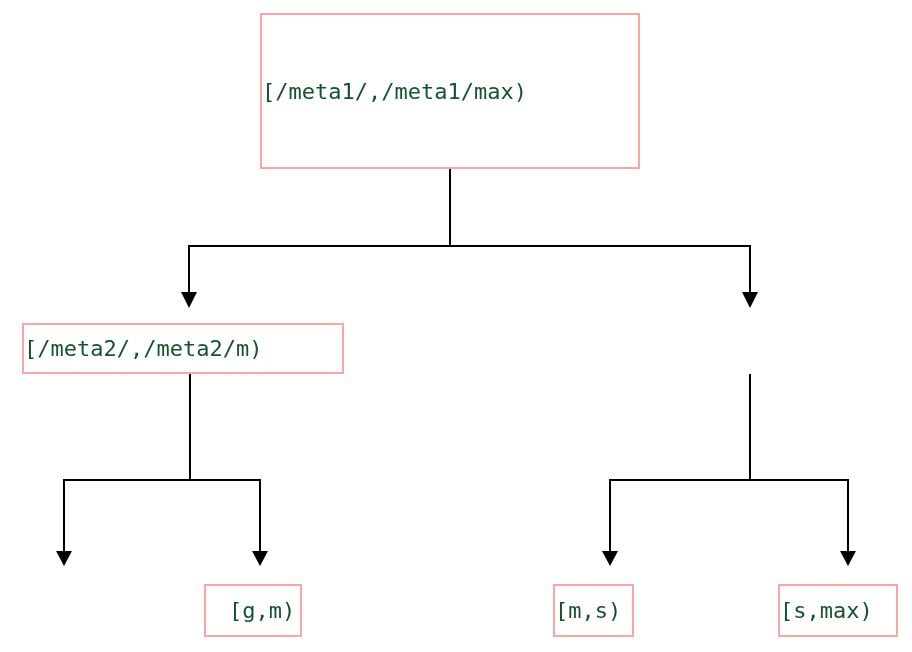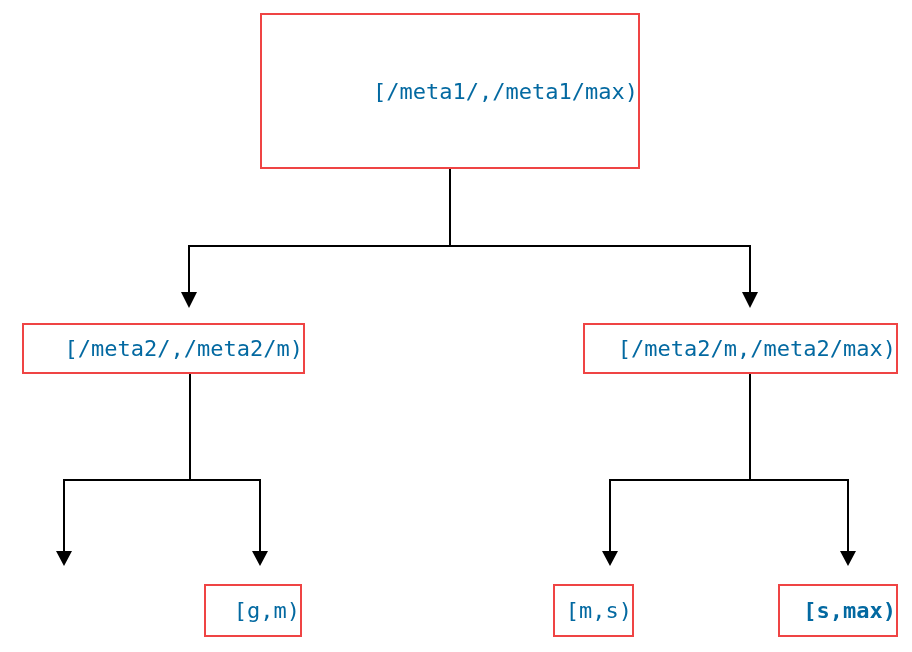--- a/index.html
+++ b/index.html
@@ -18,36 +18,36 @@
   .connectors {
     position: absolute;
     left: 0;
     top: 0;
     width: 912px;
     height: 652px;
   }
   .node {
     position: absolute;
     box-sizing: border-box;
-    border: 2px solid #ef4444;
+    border: 2px solid #fca5a5;
     background: #ffffff;
     display: flex;
     align-items: center;
-    justify-content: flex-end;
+    justify-content: flex-start;
     font-size: 22px;
-    color: #0369a1;
+    color: #14532d;
     white-space: nowrap;
   }
   .node-root      { left: 260px; top: 13px;  width: 380px; height: 156px; }
-  .node-left      { left: 22px;  top: 323px; width: 283px; height: 51px; padding-left: 44px;  }
+  .node-left      { left: 22px;  top: 323px; width: 322px; height: 51px;  }
   .node-right     { left: 583px; top: 323px; width: 315px; height: 51px;  }
   .node-leaf-ag   { left: 8px;   top: 584px; width: 98px;  height: 53px;  }
-  .node-leaf-gm   { left: 204px; top: 584px; width: 98px;  height: 53px;  }
+  .node-leaf-gm   { left: 204px; top: 584px; width: 98px;  height: 53px; padding-left: 23px;  }
   .node-leaf-ms   { left: 553px; top: 584px; width: 81px;  height: 53px;  }
-  .node-leaf-smax { left: 778px; top: 584px; width: 120px; height: 53px; font-weight: bold;  }
+  .node-leaf-smax { left: 778px; top: 584px; width: 120px; height: 53px;  }
 </style>
 </head>
 <body>
 
 <div class="canvas">
 
   <svg class="connectors" viewBox="0 0 912 652" xmlns="http://www.w3.org/2000/svg">
     <g fill="none" stroke-width="2" stroke="#000000">
 
       <path d="M450 168 L450 246"></path>
@@ -76,23 +76,20 @@
   </svg>
 
   <div class="node node-root">
     <span>[/meta1/,/meta1/max)</span>
   </div>
 
   <div class="node node-left">
     <span>[/meta2/,/meta2/m)</span>
   </div>
 
-  <div class="node node-right">
-    <span>[/meta2/m,/meta2/max)</span>
-  </div>
 
 
   <div class="node node-leaf-gm">
     <span>[g,m)</span>
   </div>
 
   <div class="node node-leaf-ms">
     <span>[m,s)</span>
   </div>
 

